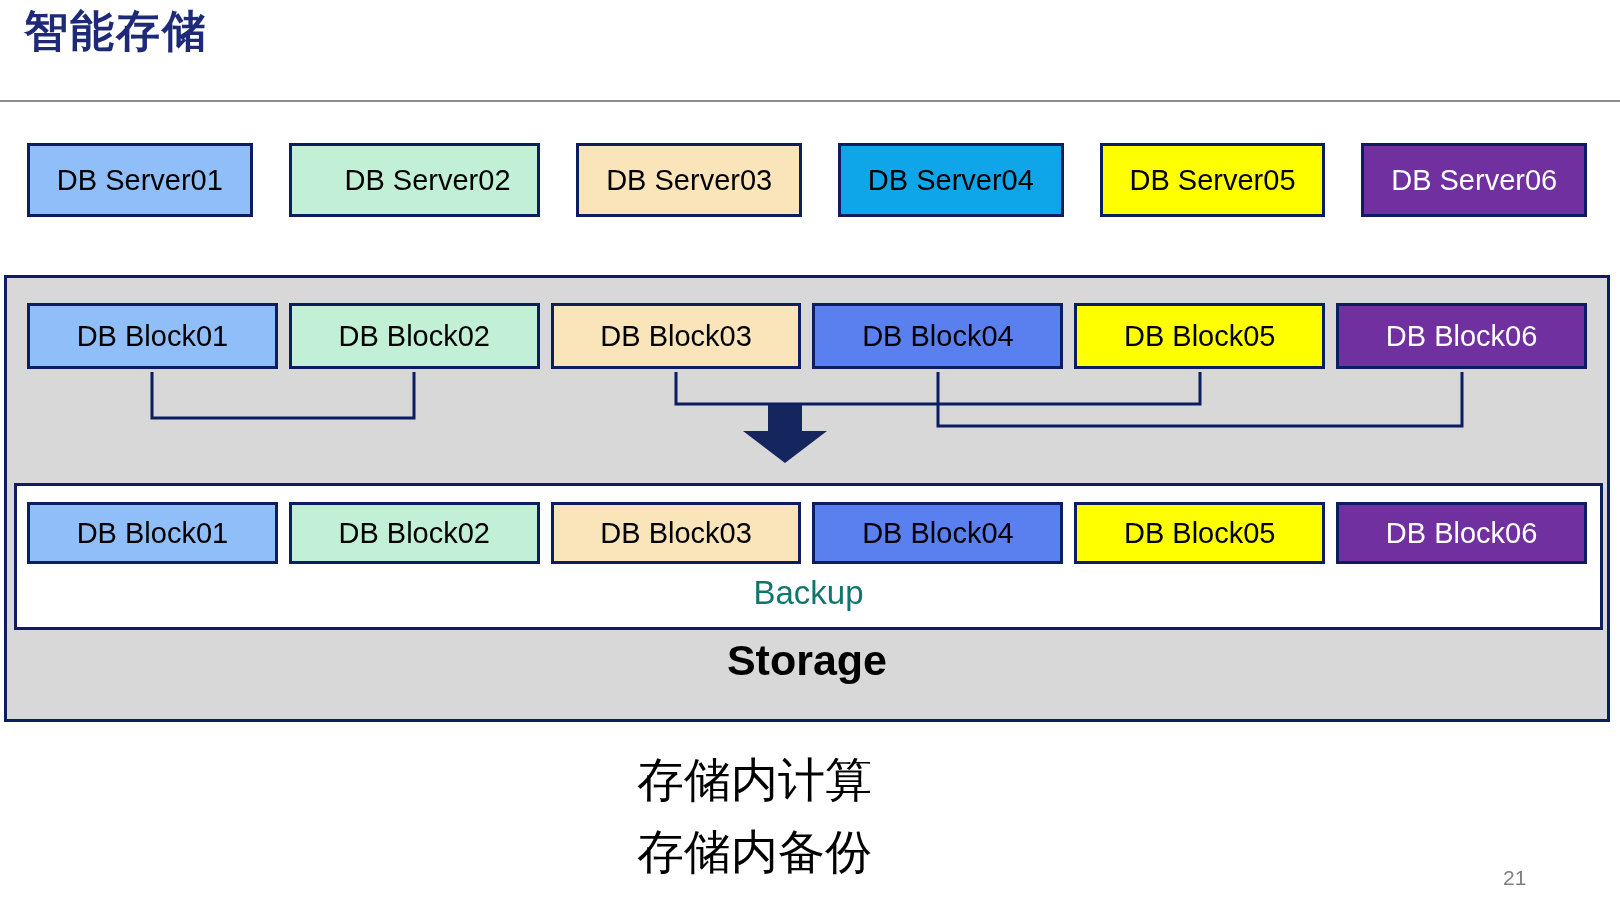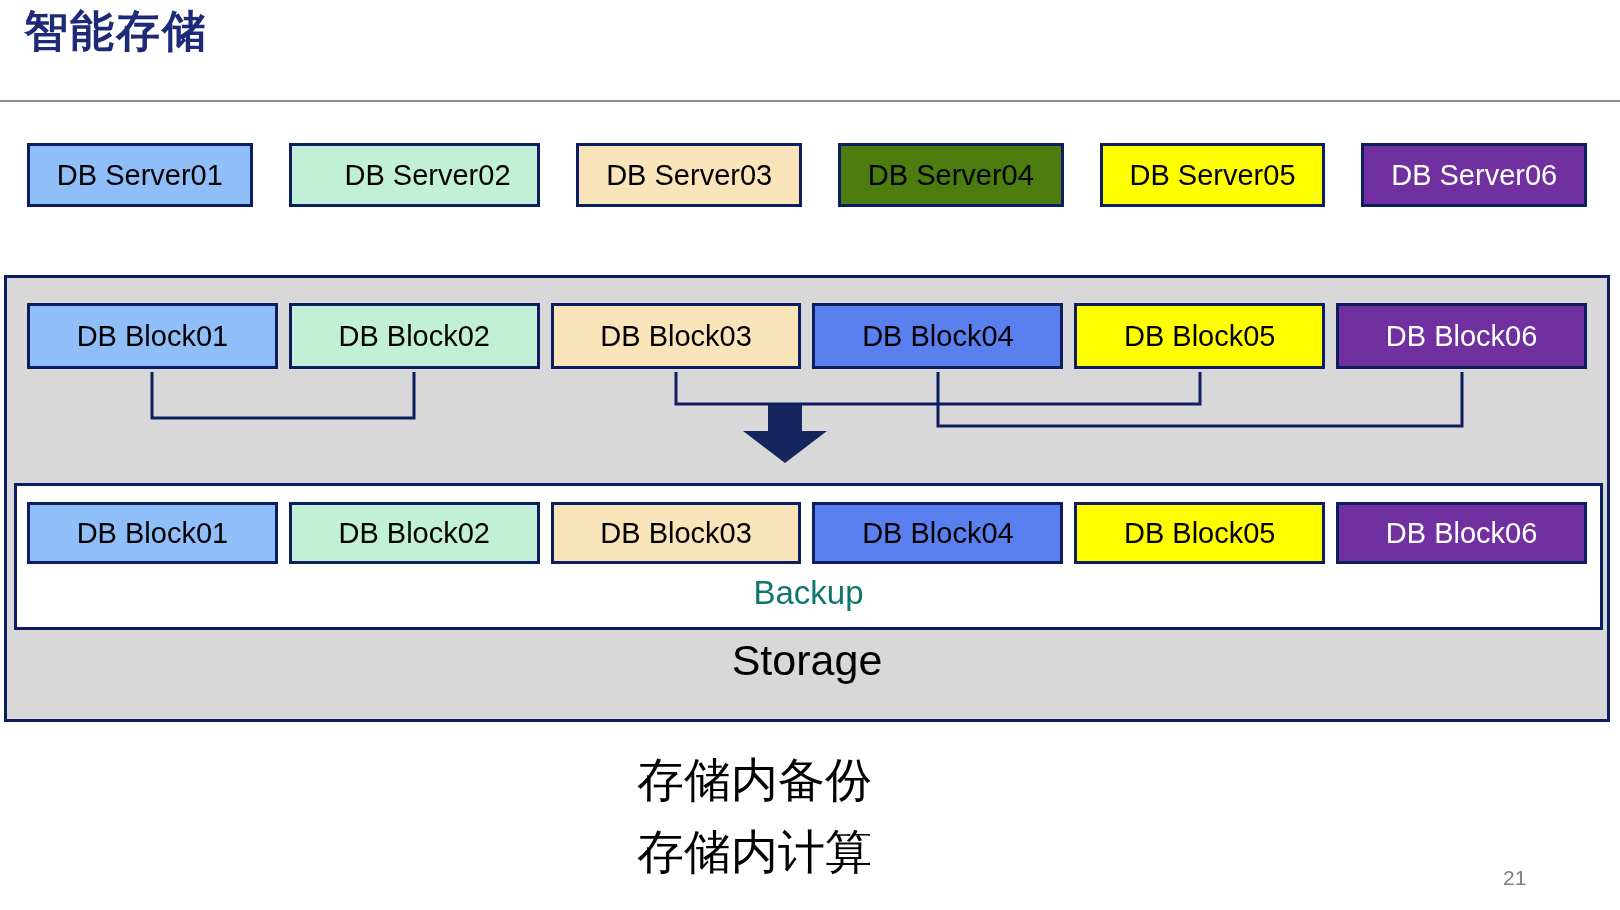--- a/index.html
+++ b/index.html
@@ -4,50 +4,50 @@
 <style>
   html,body{margin:0;padding:0;background:#ffffff;}
   .slide{position:relative;width:1620px;height:910px;background:#ffffff;overflow:hidden;
          font-family:"Liberation Sans", sans-serif;}
   .title{position:absolute;left:24px;top:2px;font-size:44px;font-weight:bold;
          color:#1E2A78;letter-spacing:2px;margin:0;}
   .rule{position:absolute;left:0;top:100px;width:1620px;height:2px;background:#8C8C8C;}
   .row{position:absolute;display:flex;gap:11px;}
   .box{flex:1;border:3px solid #0C1E60;display:flex;align-items:center;justify-content:center;
        font-size:29px;box-sizing:border-box;white-space:nowrap;}
-  .servers{left:27px;top:143px;width:1560px;height:64px;gap:36px;}
+  .servers{left:27px;top:143px;width:1560px;height:74px;gap:36px;}
   .storage-panel{position:absolute;left:4px;top:275px;width:1606px;height:447px;
                  background:#D8D8D8;border:3px solid #0C1E60;box-sizing:border-box;}
   .blocks-top{left:20px;top:25px;width:1560px;height:66px;}
   .connectors{position:absolute;left:0;top:94px;width:1600px;height:66px;}
   .arrow{position:absolute;left:736px;top:127px;width:84px;height:58px;}
   .backup-panel{position:absolute;left:7px;top:205px;width:1589px;height:147px;
                 background:#ffffff;border:3px solid #0C1E60;box-sizing:border-box;}
   .blocks-bottom{left:10px;top:16px;width:1560px;height:62px;}
   .backup-label{position:absolute;left:0;right:0;top:88px;text-align:center;
                 font-size:33px;color:#0f766e;}
   .storage-label{position:absolute;left:0;right:0;top:358px;text-align:center;
-                 font-size:43px;font-weight:normal;color:#000;}
+                 font-size:43px;font-weight:bold;color:#000;}
   .footer-notes{position:absolute;left:637px;top:744px;font-size:47px;color:#000;
                 line-height:72px;}
   .page-number{position:absolute;left:1503px;top:866px;font-size:21px;color:#7F7F7F;}
 </style>
 </head>
 <body>
 
 <div class="slide">
 
   <h1 class="title">智能存储</h1>
   <div class="rule"></div>
 
   <div class="row servers">
     <div class="box" style="background-color: rgb(144, 190, 248); color: rgb(0, 0, 0);">DB Server01</div>
     <div class="box" style="background-color: rgb(194, 240, 214); color: rgb(0, 0, 0); padding-left: 26px;">DB Server02</div>
     <div class="box" style="background-color: rgb(250, 228, 186); color: rgb(0, 0, 0);">DB Server03</div>
-    <div class="box" style="background-color: #4d7c0f; color: rgb(0, 0, 0);">DB Server04</div>
+    <div class="box" style="background-color: #0ea5e9; color: rgb(0, 0, 0);">DB Server04</div>
     <div class="box" style="background-color: rgb(255, 255, 0); color: rgb(0, 0, 0);">DB Server05</div>
     <div class="box" style="background-color: rgb(112, 48, 160); color: rgb(255, 255, 255);">DB Server06</div>
   </div>
 
   <div class="storage-panel">
 
     <div class="row blocks-top">
       <div class="box" style="background-color: rgb(144, 190, 248); color: rgb(0, 0, 0);">DB Block01</div>
       <div class="box" style="background-color: rgb(194, 240, 214); color: rgb(0, 0, 0);">DB Block02</div>
       <div class="box" style="background-color: rgb(250, 228, 186); color: rgb(0, 0, 0);">DB Block03</div>
@@ -75,18 +75,18 @@
         <div class="box" style="background-color: rgb(255, 255, 0); color: rgb(0, 0, 0);">DB Block05</div>
         <div class="box" style="background-color: rgb(112, 48, 160); color: rgb(255, 255, 255);">DB Block06</div>
       </div>
       <div class="backup-label">Backup</div>
     </div>
 
     <div class="storage-label">Storage</div>
   </div>
 
   <div class="footer-notes">
+    <div>存储内计算</div>
     <div>存储内备份</div>
-    <div>存储内计算</div>
   </div>
 
   <div class="page-number">21</div>
 </div>
 
 </body></html>

